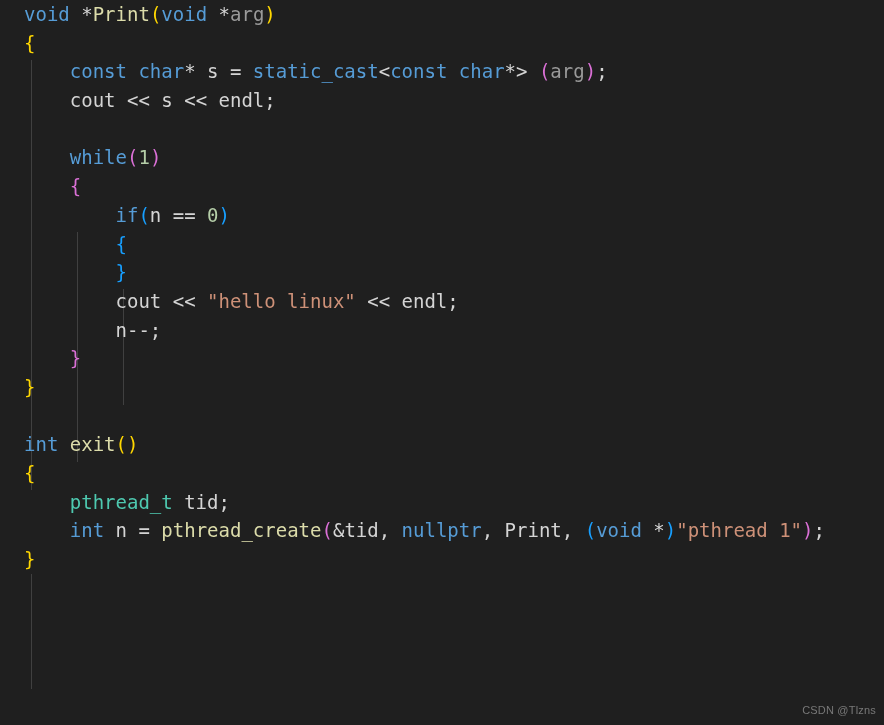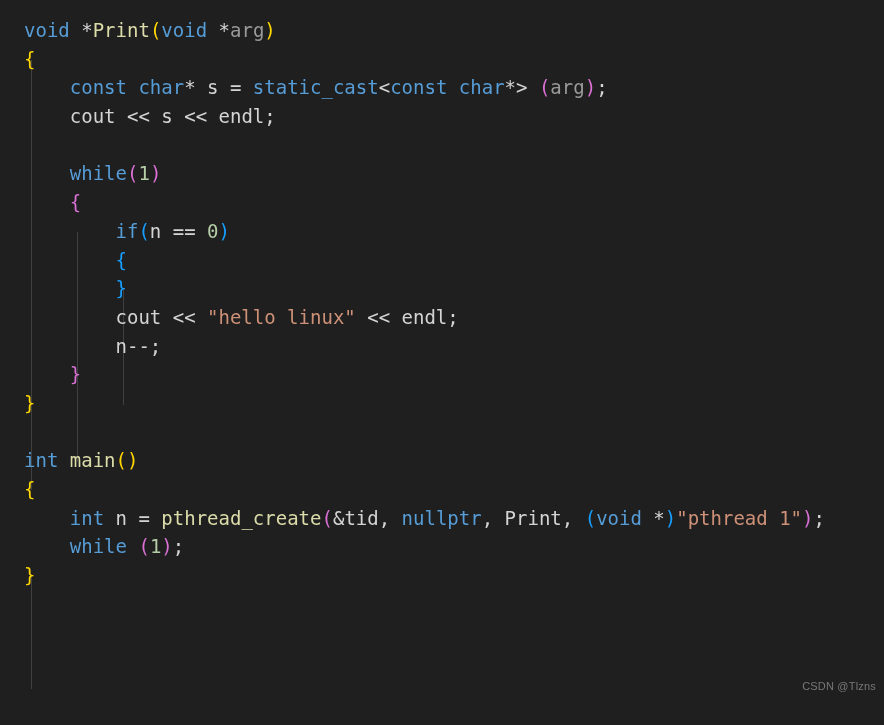--- a/index.html
+++ b/index.html
@@ -10,21 +10,20 @@
   #editor {
     position: relative;
     width: 884px;
     height: 725px;
     background: #1f1f1f;
     font-family: "DejaVu Sans Mono", "Liberation Mono", monospace;
     font-size: 19px;
     line-height: 28.7px;
     overflow: hidden;
     box-sizing: border-box;
-    padding-top: 16px;
   }
   .code-area {
     position: relative;
     z-index: 2;
   }
   .line {
     height: 28.7px;
     white-space: pre;
     padding-left: 24px;
     box-sizing: border-box;
@@ -49,21 +48,21 @@
   .plain   { color: #D4D4D4; }
   .param   { color: #9A9A9A; }
   .num     { color: #B5CEA8; }
   .str     { color: #CE9178; }
   .b1      { color: #FFD700; }
   .b2      { color: #DA70D6; }
   .b3      { color: #179FFF; }
   .watermark {
     position: absolute;
     right: 8px;
-    bottom: 24px;
+    bottom: 0;
     z-index: 3;
     font-family: "Liberation Sans", sans-serif;
     font-size: 11px;
     color: #787878;
     letter-spacing: 0.2px;
   }
 </style>
 </head>
 <body>
 
@@ -85,22 +84,22 @@
       <div class="line"><span class="plain">    </span><span class="kw">while</span><span class="b2">(</span><span class="num">1</span><span class="b2">)</span></div>
       <div class="line"><span class="plain">    </span><span class="b2">{</span></div>
       <div class="line"><span class="plain">        </span><span class="kw">if</span><span class="b3">(</span><span class="plain">n</span><span class="plain"> == </span><span class="num">0</span><span class="b3">)</span></div>
       <div class="line"><span class="plain">        </span><span class="b3">{</span></div>
       <div class="line"><span class="plain">        </span><span class="b3">}</span></div>
       <div class="line"><span class="plain">        </span><span class="plain">cout</span><span class="plain"> &lt;&lt; </span><span class="str">"hello linux"</span><span class="plain"> &lt;&lt; </span><span class="plain">endl</span><span class="plain">;</span></div>
       <div class="line"><span class="plain">        </span><span class="plain">n</span><span class="plain">--;</span></div>
       <div class="line"><span class="plain">    </span><span class="b2">}</span></div>
       <div class="line"><span class="b1">}</span></div>
       <div class="line">&nbsp;</div>
-      <div class="line"><span class="kw">int</span><span class="plain"> </span><span class="fn">main</span><span class="b1">(</span><span class="b1">)</span></div>
+      <div class="line"><span class="kw">int</span><span class="plain"> </span><span class="fn">exit</span><span class="b1">(</span><span class="b1">)</span></div>
       <div class="line"><span class="b1">{</span></div>
+      <div class="line"><span class="plain">    </span><span class="type">pthread_t</span><span class="plain"> </span><span class="plain">tid</span><span class="plain">;</span></div>
       <div class="line"><span class="plain">    </span><span class="kw">int</span><span class="plain"> </span><span class="plain">n</span><span class="plain"> = </span><span class="fn">pthread_create</span><span class="b2">(</span><span class="plain">&amp;</span><span class="plain">tid</span><span class="plain">, </span><span class="kw">nullptr</span><span class="plain">, </span><span class="plain">Print</span><span class="plain">, </span><span class="b3">(</span><span class="kw">void</span><span class="plain"> *</span><span class="b3">)</span><span class="str">"pthread 1"</span><span class="b2">)</span><span class="plain">;</span></div>
-      <div class="line"><span class="plain">    </span><span class="kw">while</span><span class="plain"> </span><span class="b2">(</span><span class="num">1</span><span class="b2">)</span><span class="plain">;</span></div>
       <div class="line"><span class="b1">}</span></div>
     </div>
 
   <div class="watermark">CSDN @Tlzns</div>
 
 </div>
 
 </body></html>

